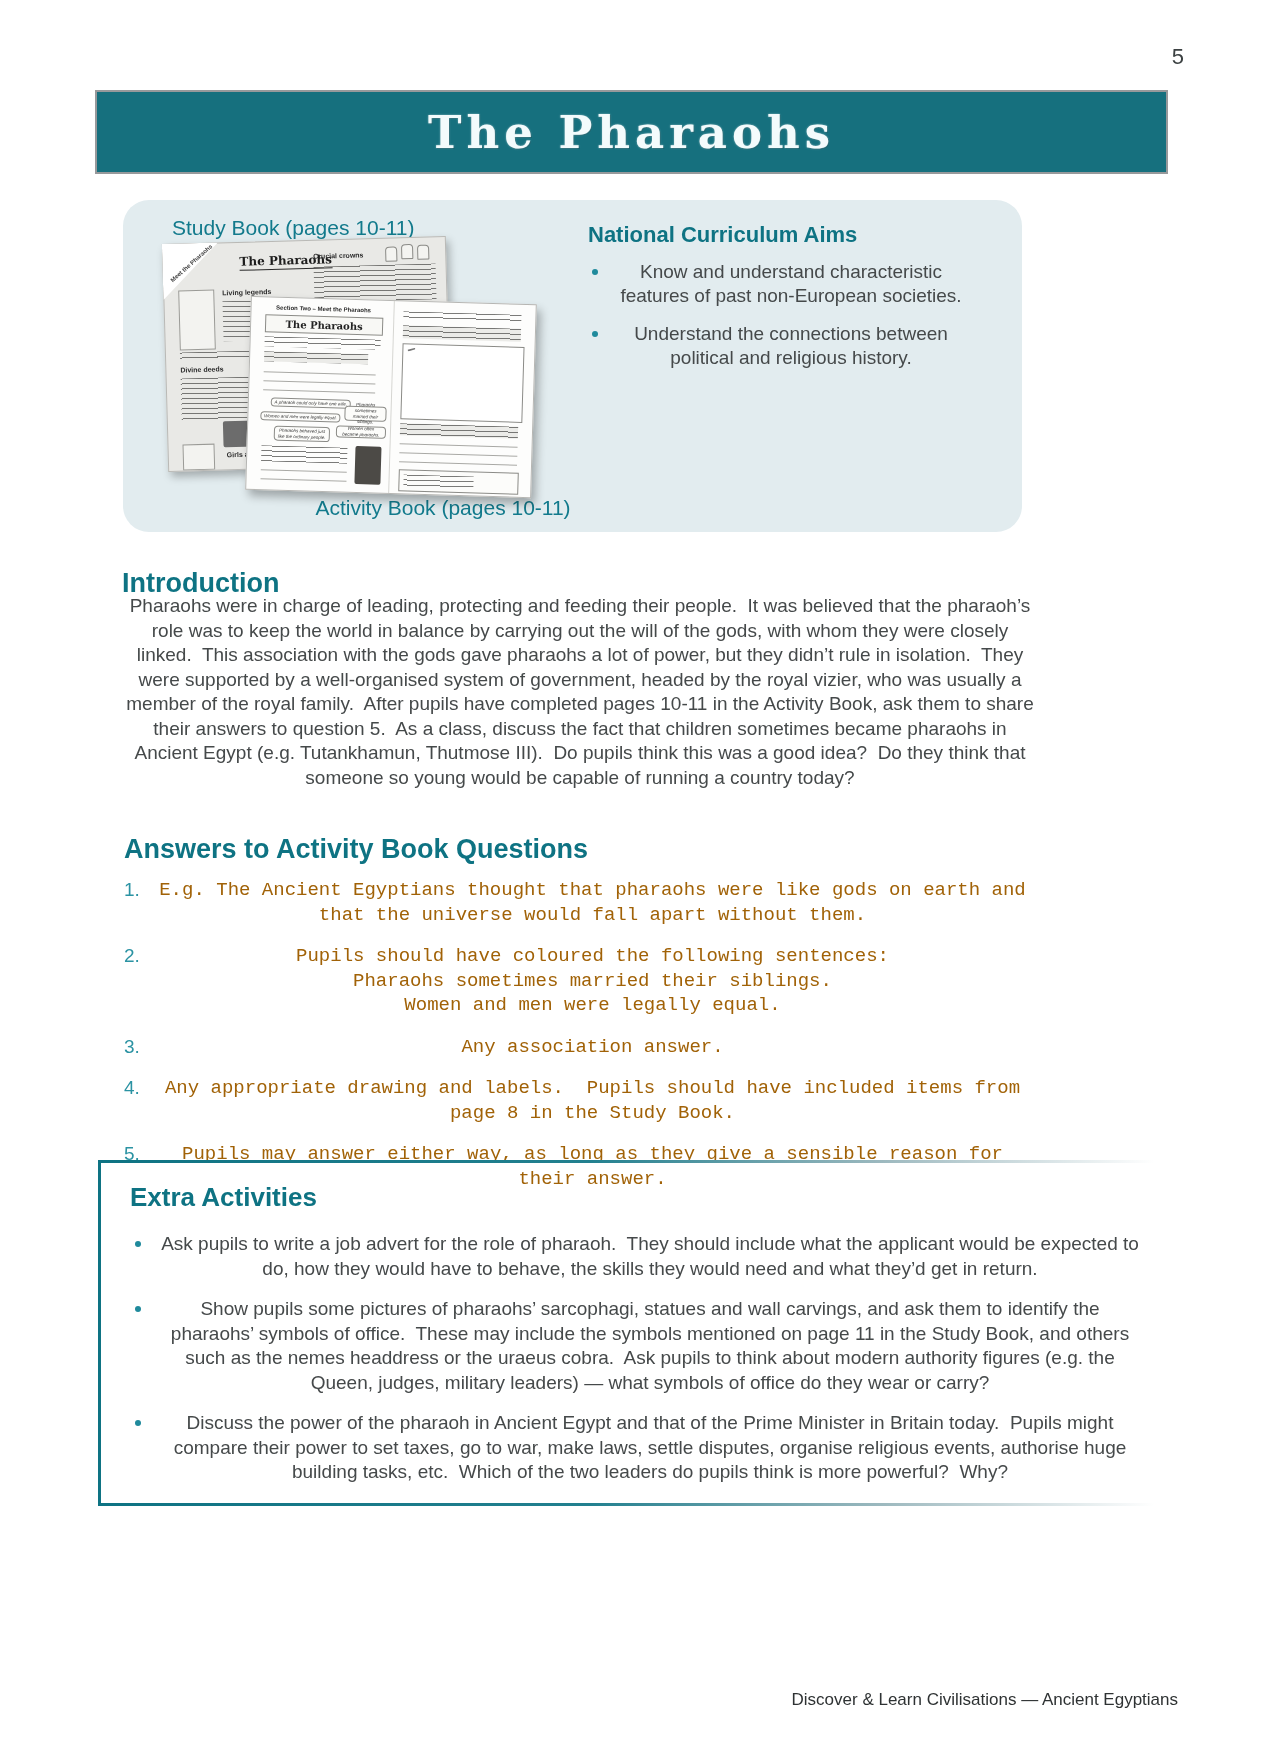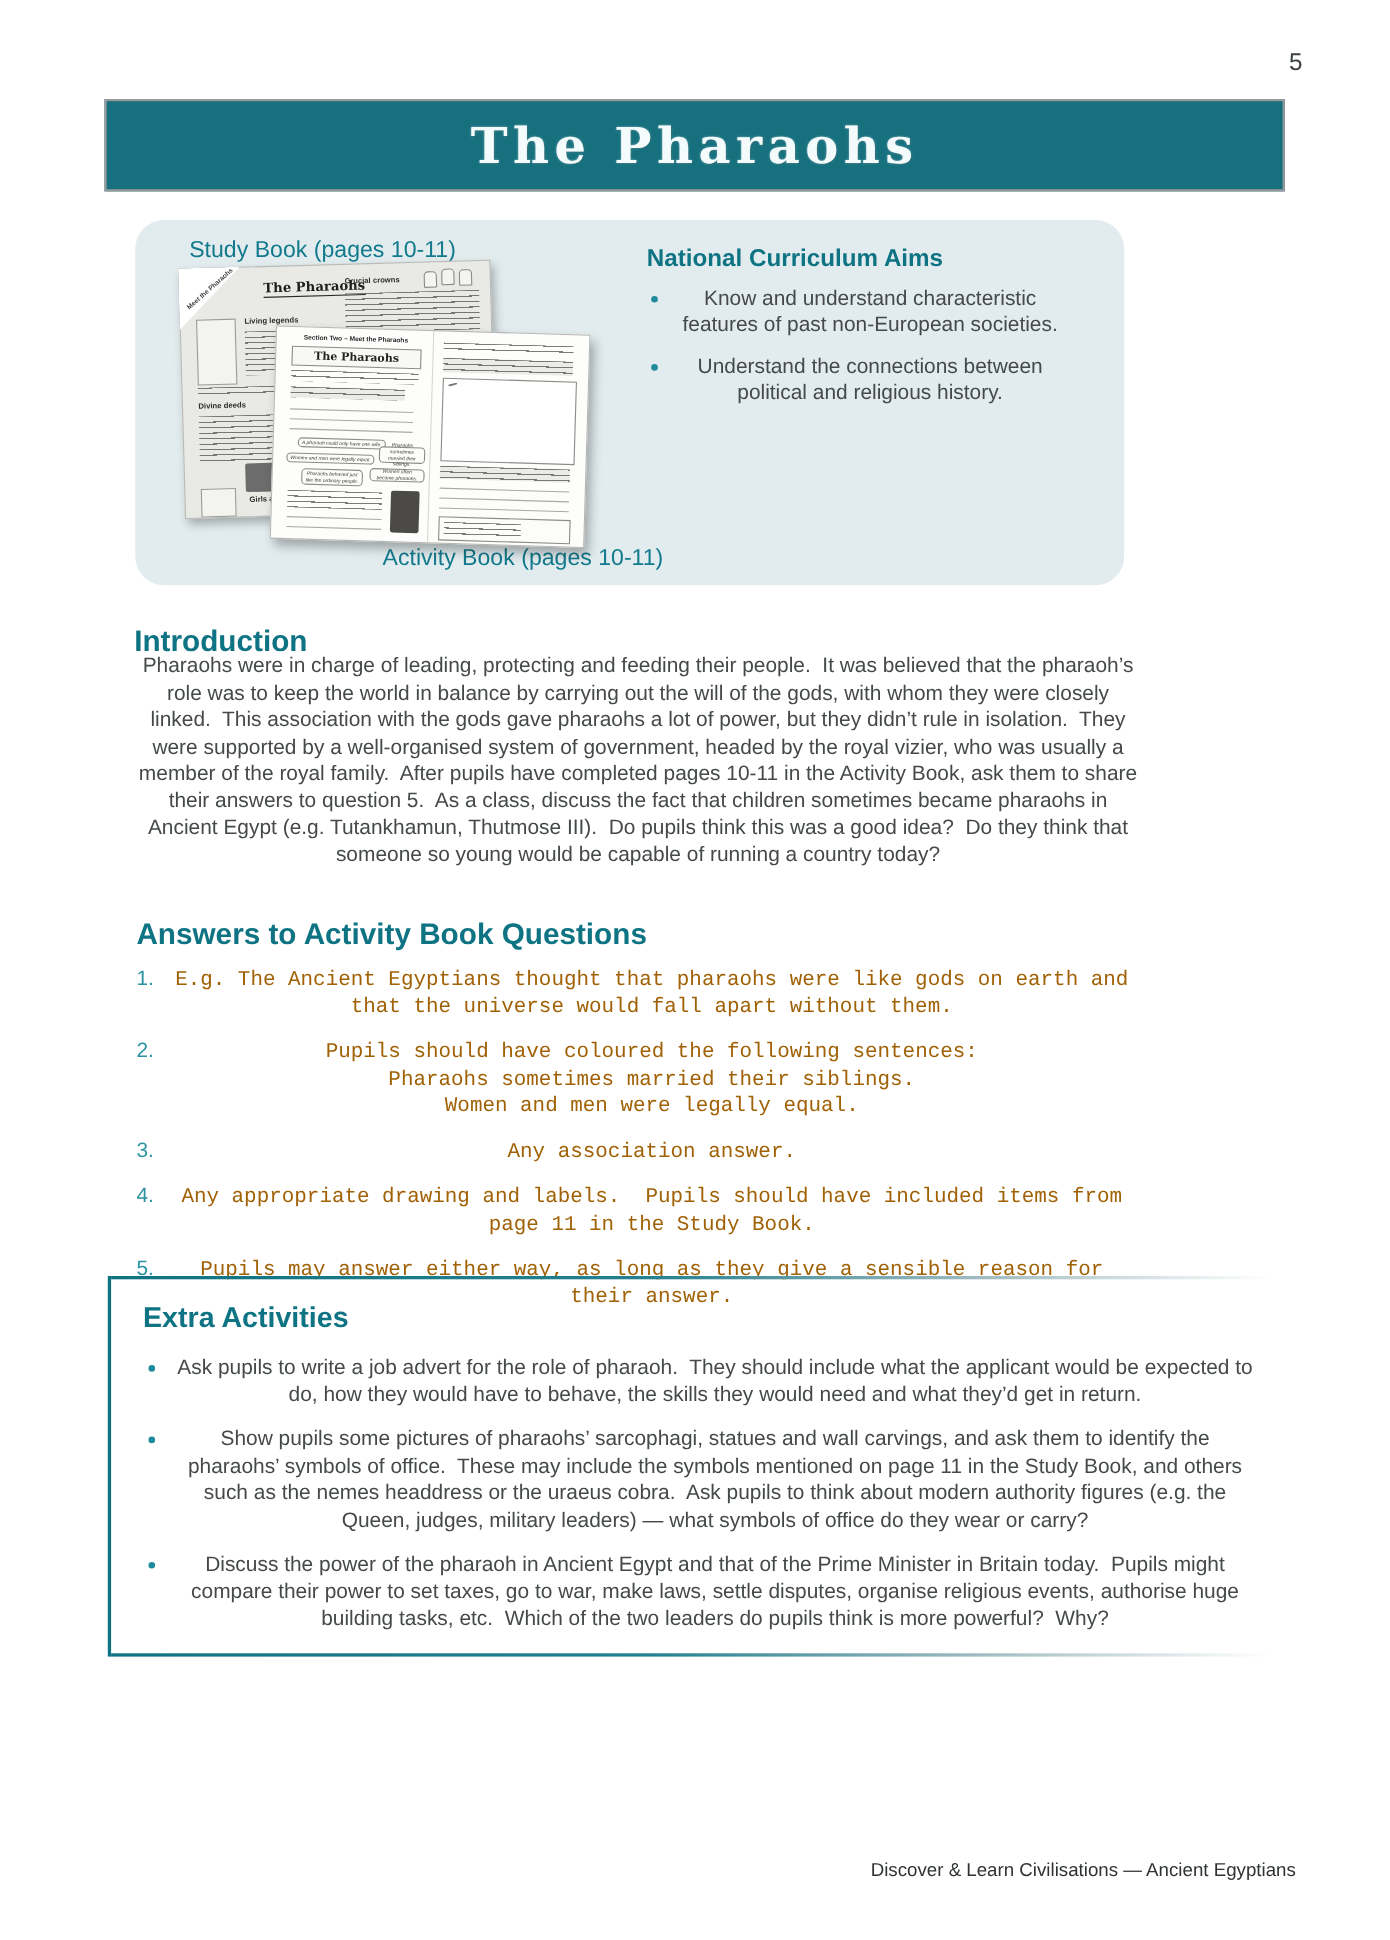--- a/index.html
+++ b/index.html
@@ -22,21 +22,21 @@
     font-family:"DejaVu Serif", serif; font-weight:bold; font-size:45px; color:#f3fbfc;
     letter-spacing:5px; text-shadow:0 0 2px rgba(255,255,255,.55), 1px 1px 0 rgba(12,70,80,.5);
   }
 
   
   .resource-panel{
     position:absolute; left:123px; top:200px; width:899px; height:332px;
     background:#e2ecef; border-radius:26px;
   }
   .study-label{position:absolute; left:49px; top:16px; font-size:21px; color:#127a8c;}
-  .activity-label{position:absolute; left:160px; top:296px; width:320px; text-align:right; font-size:21px; color:#127a8c;}
+  .activity-label{position:absolute; left:160px; top:296px; width:320px; text-align:center; font-size:21px; color:#127a8c;}
 
   .aims{position:absolute; left:465px; top:22px; width:400px;}
   .aims-heading{font-size:22px; font-weight:bold; color:#0e7383; margin-bottom:12px;}
   .aims-item{display:flex; margin-bottom:14px;}
   .tbullet{flex:0 0 auto; width:6px; height:6px; border-radius:50%; background:#1f8a9c; margin:9px 18px 0 4px;}
   .aims-text{font-size:19px; line-height:24px; color:#45494a; width:350px;}
 
   
   .study-thumb{
     position:absolute; left:42px; top:40px; width:282px; height:226px;
@@ -210,21 +210,21 @@
       <span class="ans-text prewrap">Pupils should have coloured the following sentences:
 Pharaohs sometimes married their siblings.
 Women and men were legally equal.</span>
     </div>
     <div class="ans-item">
       <span class="ans-num">3.</span>
       <span class="ans-text prewrap">Any association answer.</span>
     </div>
     <div class="ans-item">
       <span class="ans-num">4.</span>
-      <span class="ans-text prewrap">Any appropriate drawing and labels.  Pupils should have included items from page 11 in the Study Book.</span>
+      <span class="ans-text prewrap">Any appropriate drawing and labels.  Pupils should have included items from page 8 in the Study Book.</span>
     </div>
     <div class="ans-item">
       <span class="ans-num">5.</span>
       <span class="ans-text prewrap">Pupils may answer either way, as long as they give a sensible reason for their answer.</span>
     </div>
   </div>
 
   <div class="extra-box">
     <div class="extra-heading">Extra Activities</div>
     <div class="extra-list">

